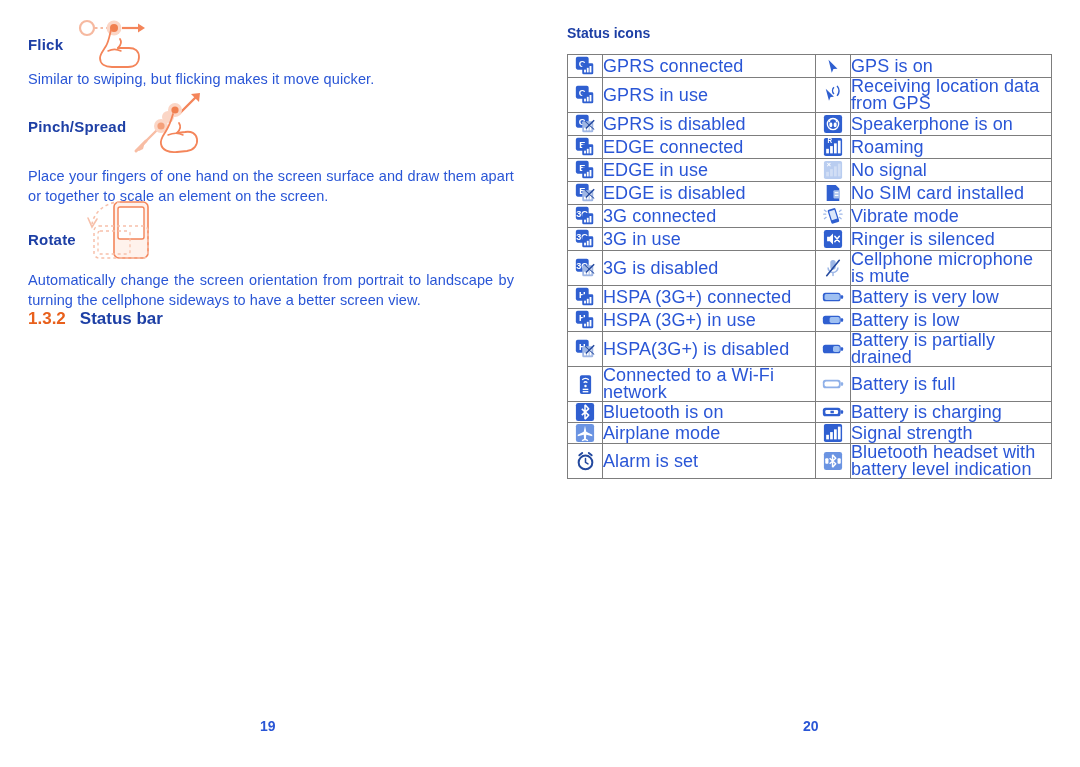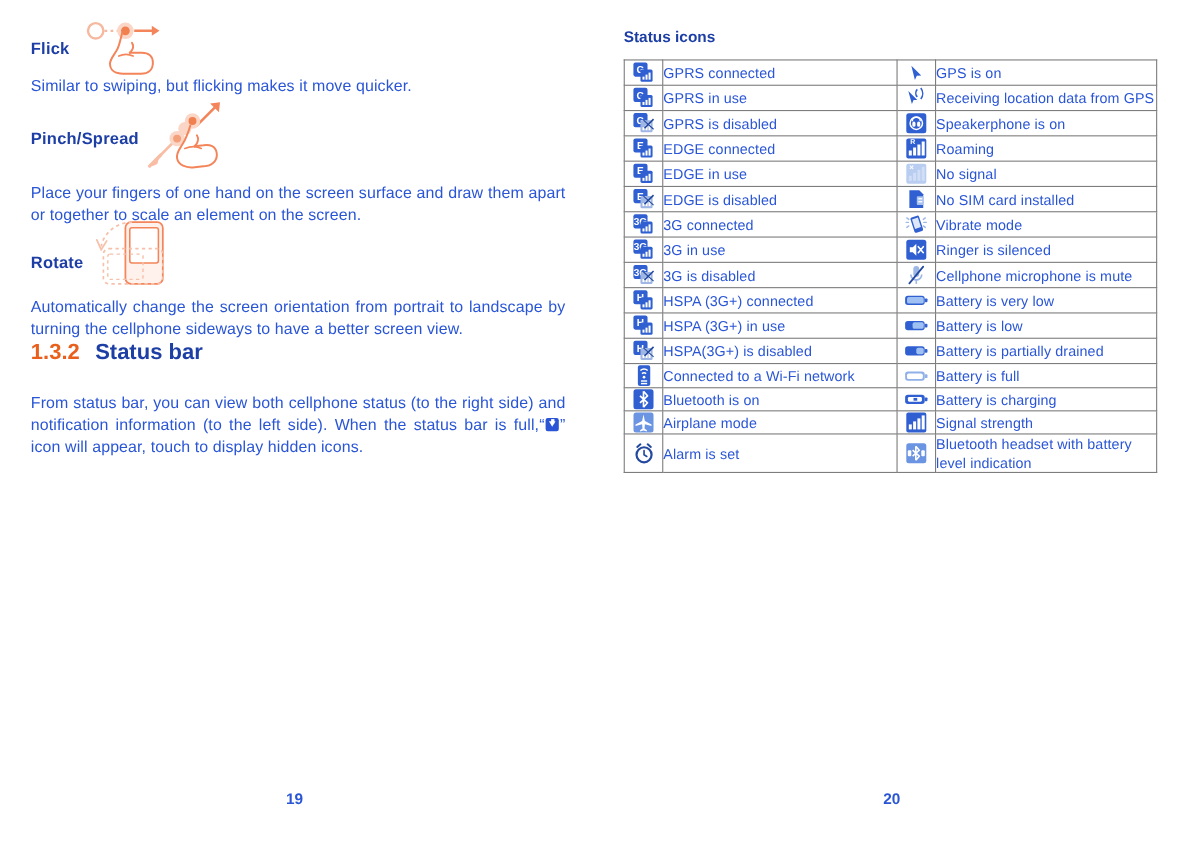--- a/index.html
+++ b/index.html
@@ -44,21 +44,21 @@
   #flick-heading   { position: absolute; left: 28px; top: 36px; }
   #flick-desc      { position: absolute; left: 28px; top: 69px; width: 490px; }
   #pinch-heading   { position: absolute; left: 28px; top: 118px; }
   #pinch-desc      { position: absolute; left: 28px; top: 150px; width: 486px; }
   #rotate-heading  { position: absolute; left: 28px; top: 231px; }
   #rotate-desc     { position: absolute; left: 28px; top: 254px; width: 486px; }
 
   .section-heading {
     position: absolute;
     left: 28px; top: 309px;
-    font-size: 20px;
+    font-size: 17px;
     font-weight: bold;
   }
   .section-num { color: #e8601c; margin-right: 14px; }
   .section-title { color: #1d3fa5; }
 
   #status-p1 { position: absolute; left: 28px; top: 341px; width: 486px; }
   #status-p2 { position: absolute; left: 28px; top: 410px; width: 486px; }
 
   .inline-icon {
     display: inline-block;
@@ -126,21 +126,21 @@
     border: 1px solid #7d7d7d;
     padding: 0;
     vertical-align: middle;
   }
   td.ic {
     width: 35px;
     text-align: center;
     padding: 2px 0;
   }
   td.lbl {
-    font-size: 13px;
+    font-size: 18px;
     color: #2a56d6;
     padding: 5px 0 5px 8px;
     line-height: 17px;
     letter-spacing: 0.1px;
   }
   col.c1 { width: 35px; }
   col.c2 { width: 213px; }
   col.c3 { width: 35px; }
   col.c4 { width: 201px; }
 
@@ -204,23 +204,20 @@
     <div class="gesture-heading" id="pinch-heading">Pinch/Spread</div>
     <div class="body-text justify" id="pinch-desc">Place your fingers of one hand on the screen surface and draw them apart or together to scale an element on the screen.</div>
 
     <div class="gesture-heading" id="rotate-heading">Rotate</div>
     <div class="body-text justify" id="rotate-desc">Automatically change the screen orientation from portrait to landscape by turning the cellphone sideways to have a better screen view.</div>
 
     <div class="section-heading">
       <span class="section-num">1.3.2</span><span class="section-title">Status bar</span>
     </div>
 
-    <div class="body-text justify" id="status-p1">
-      <span>From status bar, you can view both cellphone status (to the right side) and notification information (to the left side). When the status bar is full,“</span><span class="inline-icon"></span><span>” icon will appear, touch to display hidden icons.</span>
-    </div>
 
 
     <div class="page-num-left">19</div>
   </div>
 
   <div class="right-page">
 
     <div class="table-title">Status icons</div>
 
     <table class="status-table">

